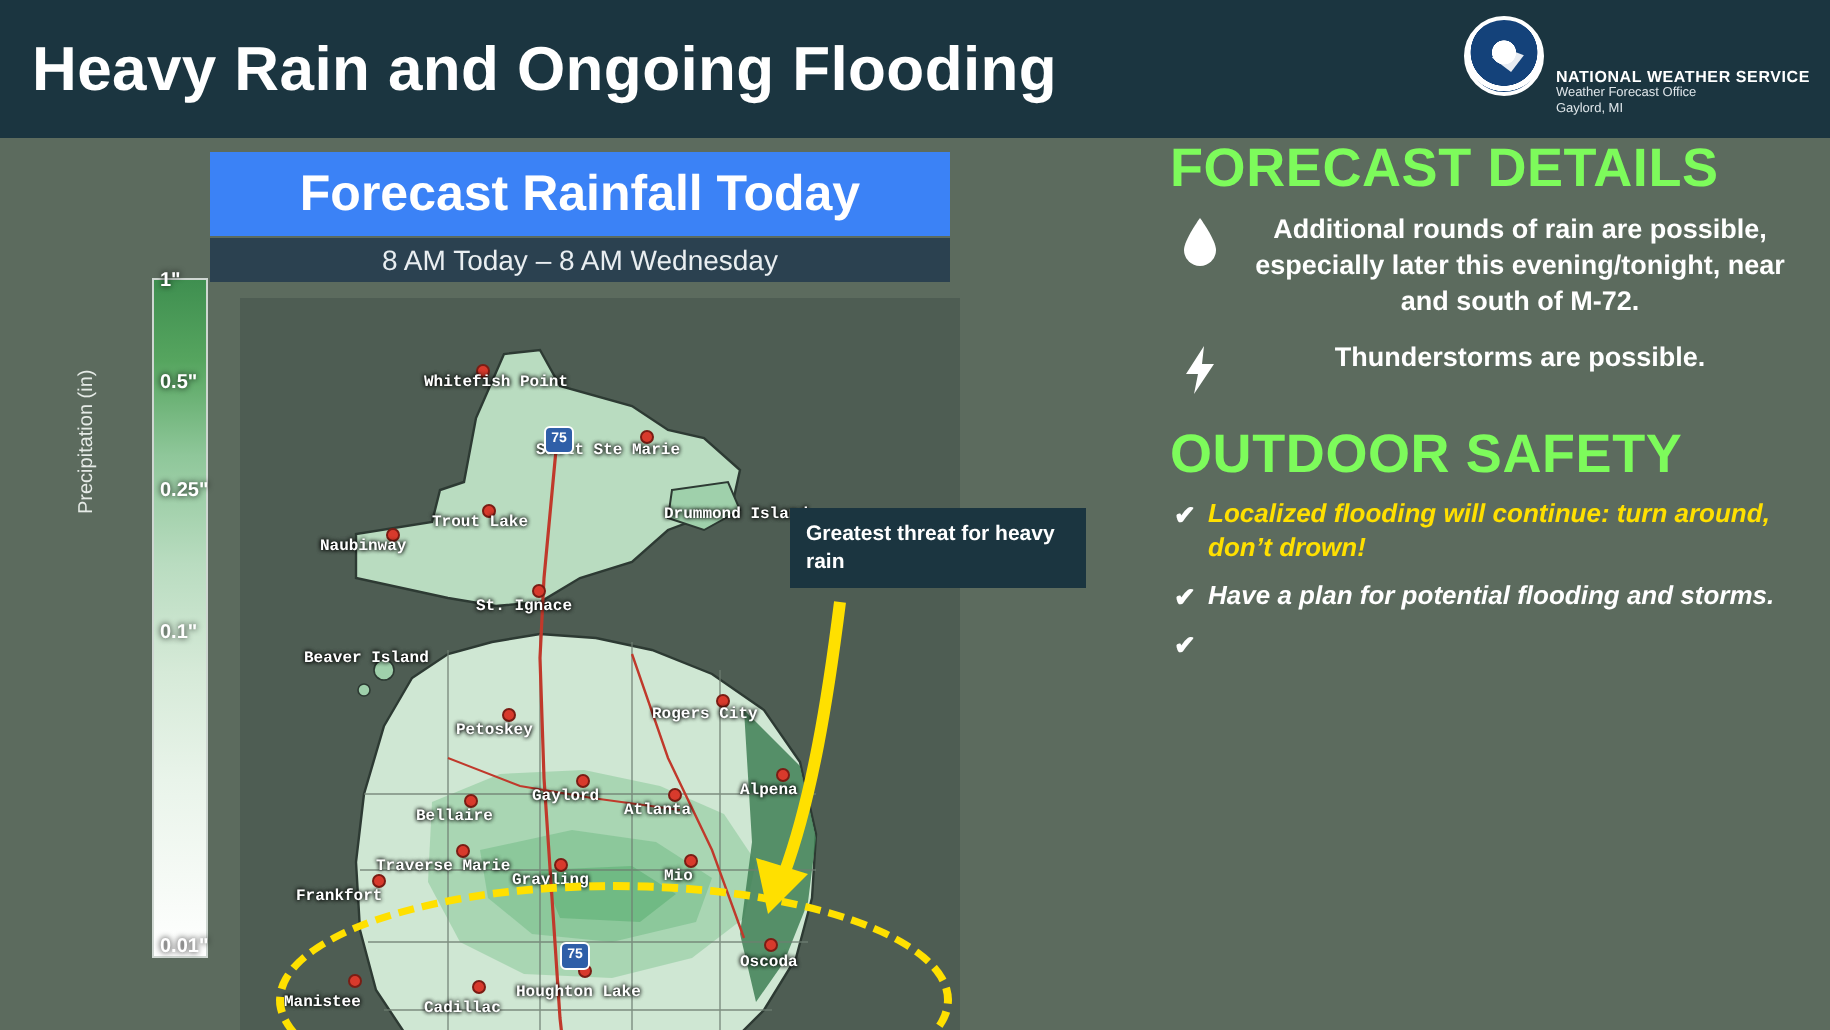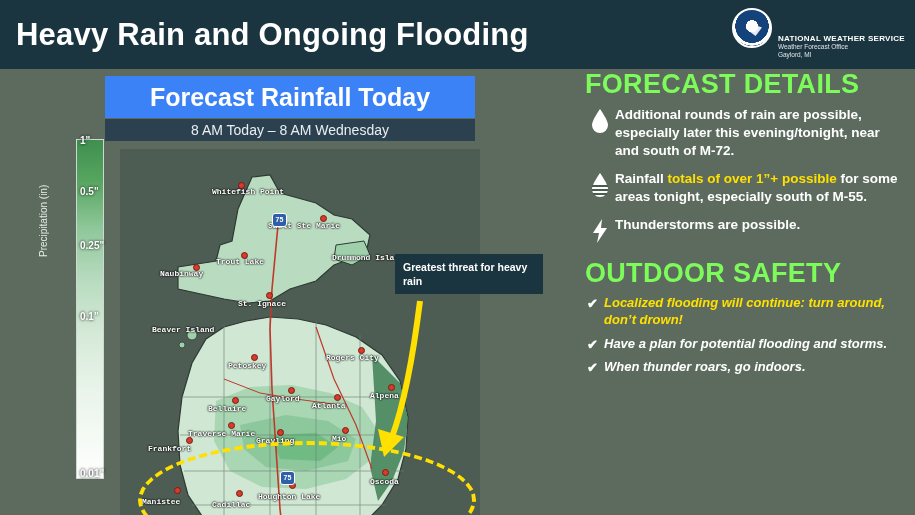--- a/index.html
+++ b/index.html
@@ -111,21 +111,21 @@
 
   
   .right-panel{
     position:absolute;left:575px;top:57px;width:340px;height:458px;
     padding:8px 10px 0 8px;box-sizing:border-box;
   }
   .section-head{
     color:#7dfb5b;font-size:27px;font-weight:bold;letter-spacing:.3px;
     margin:4px 0 6px 2px;
   }
-  .bullet-row{display:flex;align-items:flex-start;margin:0 0 10px 2px;}
+  .bullet-row{display:flex;align-items:flex-start;margin:0 0 10px 2px;text-align:center;}
   .bullet-icon{
     width:30px;flex:0 0 30px;display:flex;justify-content:center;
     padding-top:2px;
   }
   .bullet-text{
     color:#ffffff;font-size:13.5px;font-weight:bold;line-height:1.33;
     flex:1;
   }
   .hl{color:#ffe000;}
   .safety-list{margin:2px 0 0 4px;}
@@ -272,31 +272,20 @@
 
   <div class="bullet-row">
     <div class="bullet-icon">
       <svg width="20" height="26" viewBox="0 0 20 26">
         <path d="M10 1 C10 1 2 12 2 17 a8 8 0 0 0 16 0 C18 12 10 1 10 1 Z" fill="#ffffff"></path>
       </svg>
     </div>
     <div class="bullet-text">Additional rounds of rain are possible, especially later this evening/tonight, near and south of M-72.</div>
   </div>
 
-  <div class="bullet-row">
-    <div class="bullet-icon">
-      <svg width="20" height="26" viewBox="0 0 20 26">
-        <path d="M10 1 C10 1 2 12 2 17 a8 8 0 0 0 16 0 C18 12 10 1 10 1 Z" fill="#ffffff"></path>
-        <rect x="2" y="13" width="16" height="2" fill="#4a5b50"></rect>
-        <rect x="2" y="17" width="16" height="2" fill="#4a5b50"></rect>
-        <rect x="3" y="21" width="14" height="2" fill="#4a5b50"></rect>
-      </svg>
-    </div>
-    <div class="bullet-text"><span>Rainfall </span><span class="hl">totals of over 1”+ possible</span><span> for some areas tonight, especially south of M-55.</span></div>
-  </div>
 
   <div class="bullet-row">
     <div class="bullet-icon">
       <svg width="20" height="26" viewBox="0 0 20 26">
         <path d="M12 1 L3 15 L9 15 L7 25 L17 10 L11 10 Z" fill="#ffffff"></path>
       </svg>
     </div>
     <div class="bullet-text">Thunderstorms are possible.</div>
   </div>
 
@@ -306,16 +295,15 @@
     <div class="safety-row">
       <div class="check">✔</div>
       <div class="safety-text em">Localized flooding will continue: turn around, don’t drown!</div>
     </div>
     <div class="safety-row">
       <div class="check">✔</div>
       <div class="safety-text">Have a plan for potential flooding and storms.</div>
     </div>
     <div class="safety-row">
       <div class="check">✔</div>
-      <div class="safety-text">When thunder roars, go indoors.</div>
     </div>
   </div>
 </div>
 
 </body></html>

